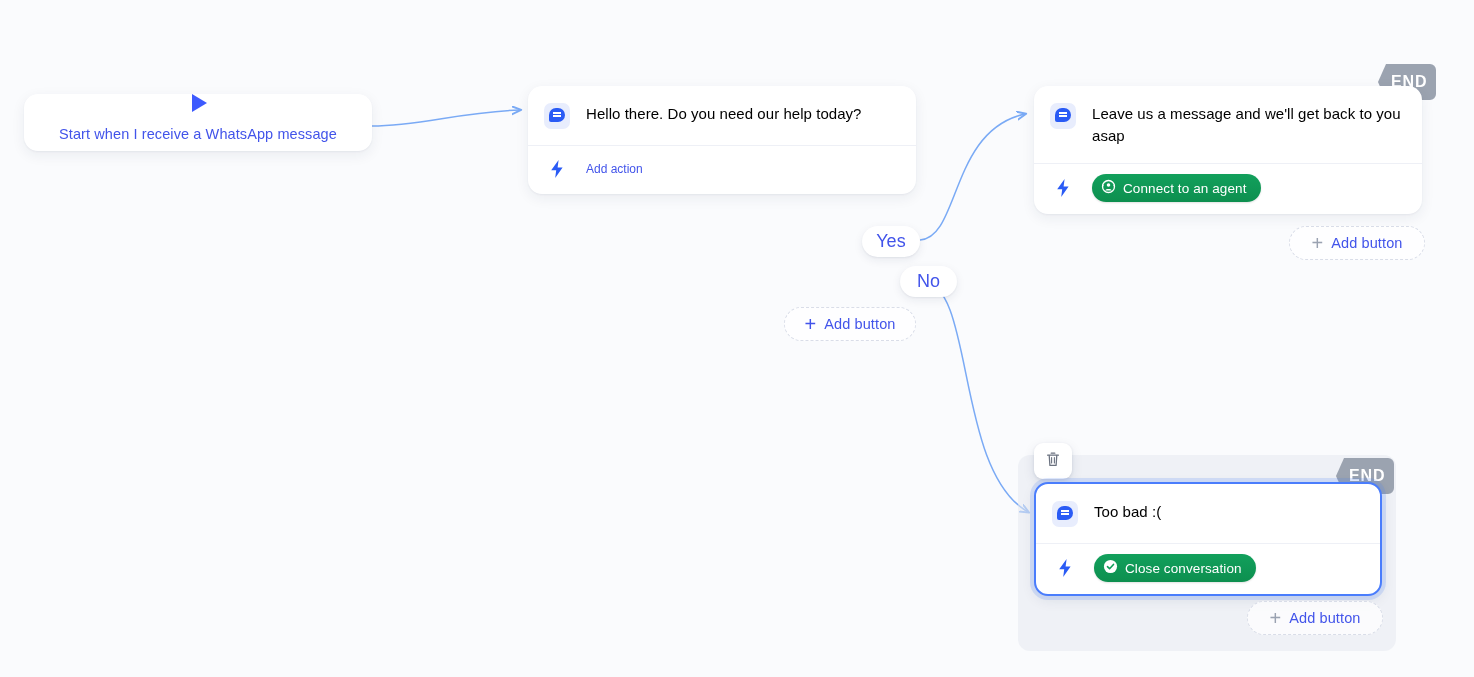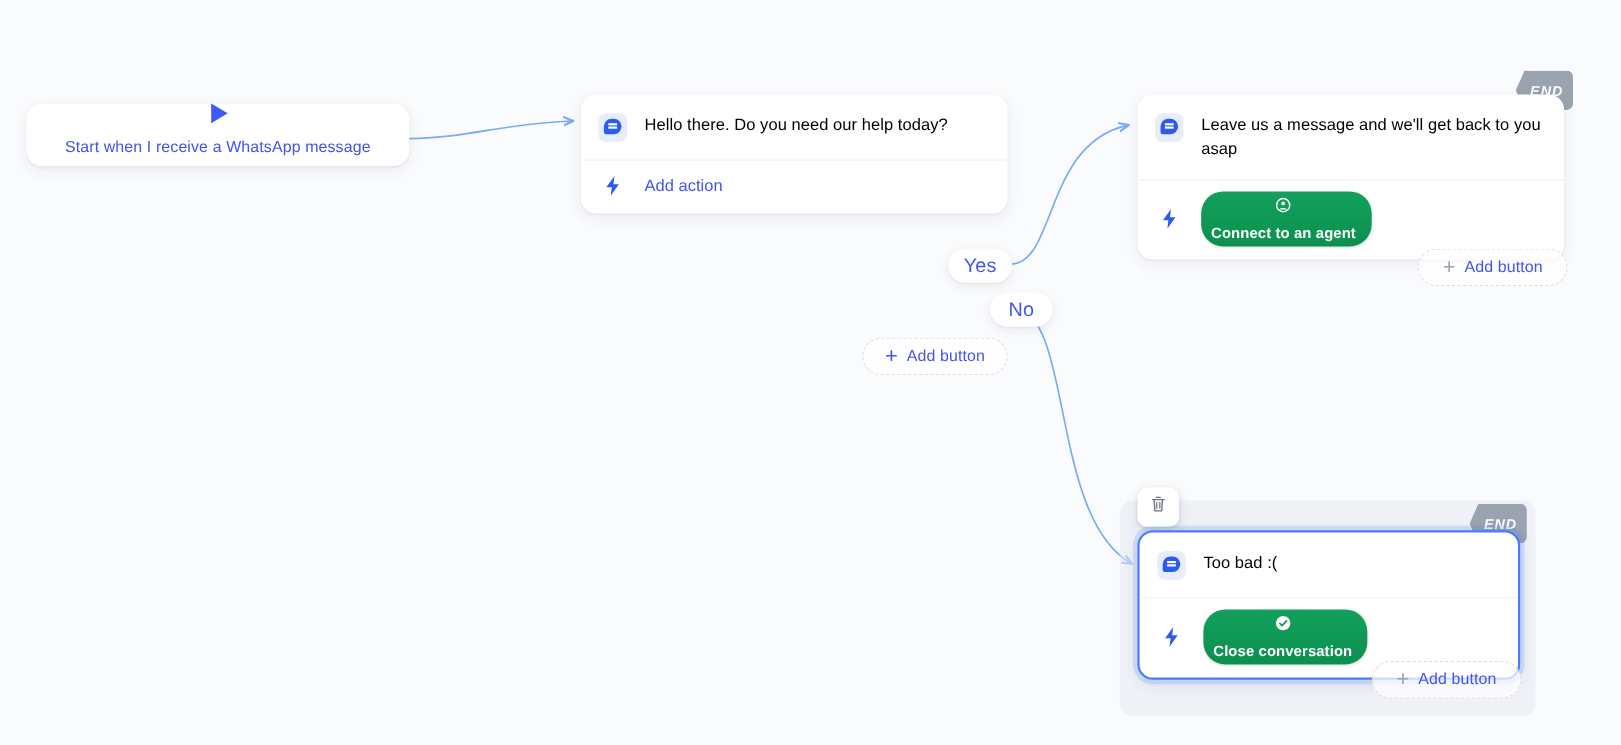--- a/index.html
+++ b/index.html
@@ -93,39 +93,37 @@
     box-shadow: 0 3px 0 0 #fff;
   }
 
   .bolt-icon { flex: none; width: 26px; height: 26px; position: relative; }
   .bolt-icon svg { position: absolute; left: 4px; top: 3px; }
 
   .msg-text {
     font-size: 15px; line-height: 22px; color: #000000;
     letter-spacing: .05px; padding-top: 1px;
   }
-  .add-action-text { font-size: 15px; color: #4254ea; }
+  .add-action-text { font-size: 12px; color: #4254ea; }
 
   .green-btn {
     display: inline-flex; align-items: center; gap: 7px;
     background: #0f9d58; background: linear-gradient(#12a05c,#0d8f4f);
     color: #fff; border-radius: 20px; padding: 5px 14px 5px 9px;
-    font-size: 13.5px; font-weight: bold; letter-spacing: .1px;
+    font-size: 13.5px; font-weight: normal; letter-spacing: .1px;
     box-shadow: 0 1px 2px rgba(0,0,0,.12);
-    flex-direction: column;
   }
 
   
   .end-badge {
     position: absolute; height: 36px; padding: 0 9px 0 13px;
-    background: #9ba3b0; color: #fff; font-size: 13px; font-weight: bold;
+    background: #9ba3b0; color: #fff; font-size: 16px; font-weight: bold;
     letter-spacing: .9px; display: flex; align-items: center;
     border-radius: 4px 6px 6px 4px;
     clip-path: polygon(8px 0, 100% 0, 100% 100%, 8px 100%, 0 50%);
-    font-style: italic;
   }
 
   
   .pill {
     position: absolute; background: #fff; border-radius: 18px;
     display: flex; align-items: center; justify-content: center;
     font-size: 18px; color: #4254ea; letter-spacing: .1px;
     box-shadow: 0 1px 2px rgba(24,39,75,.06), 0 3px 10px rgba(24,39,75,.08);
   }
 

